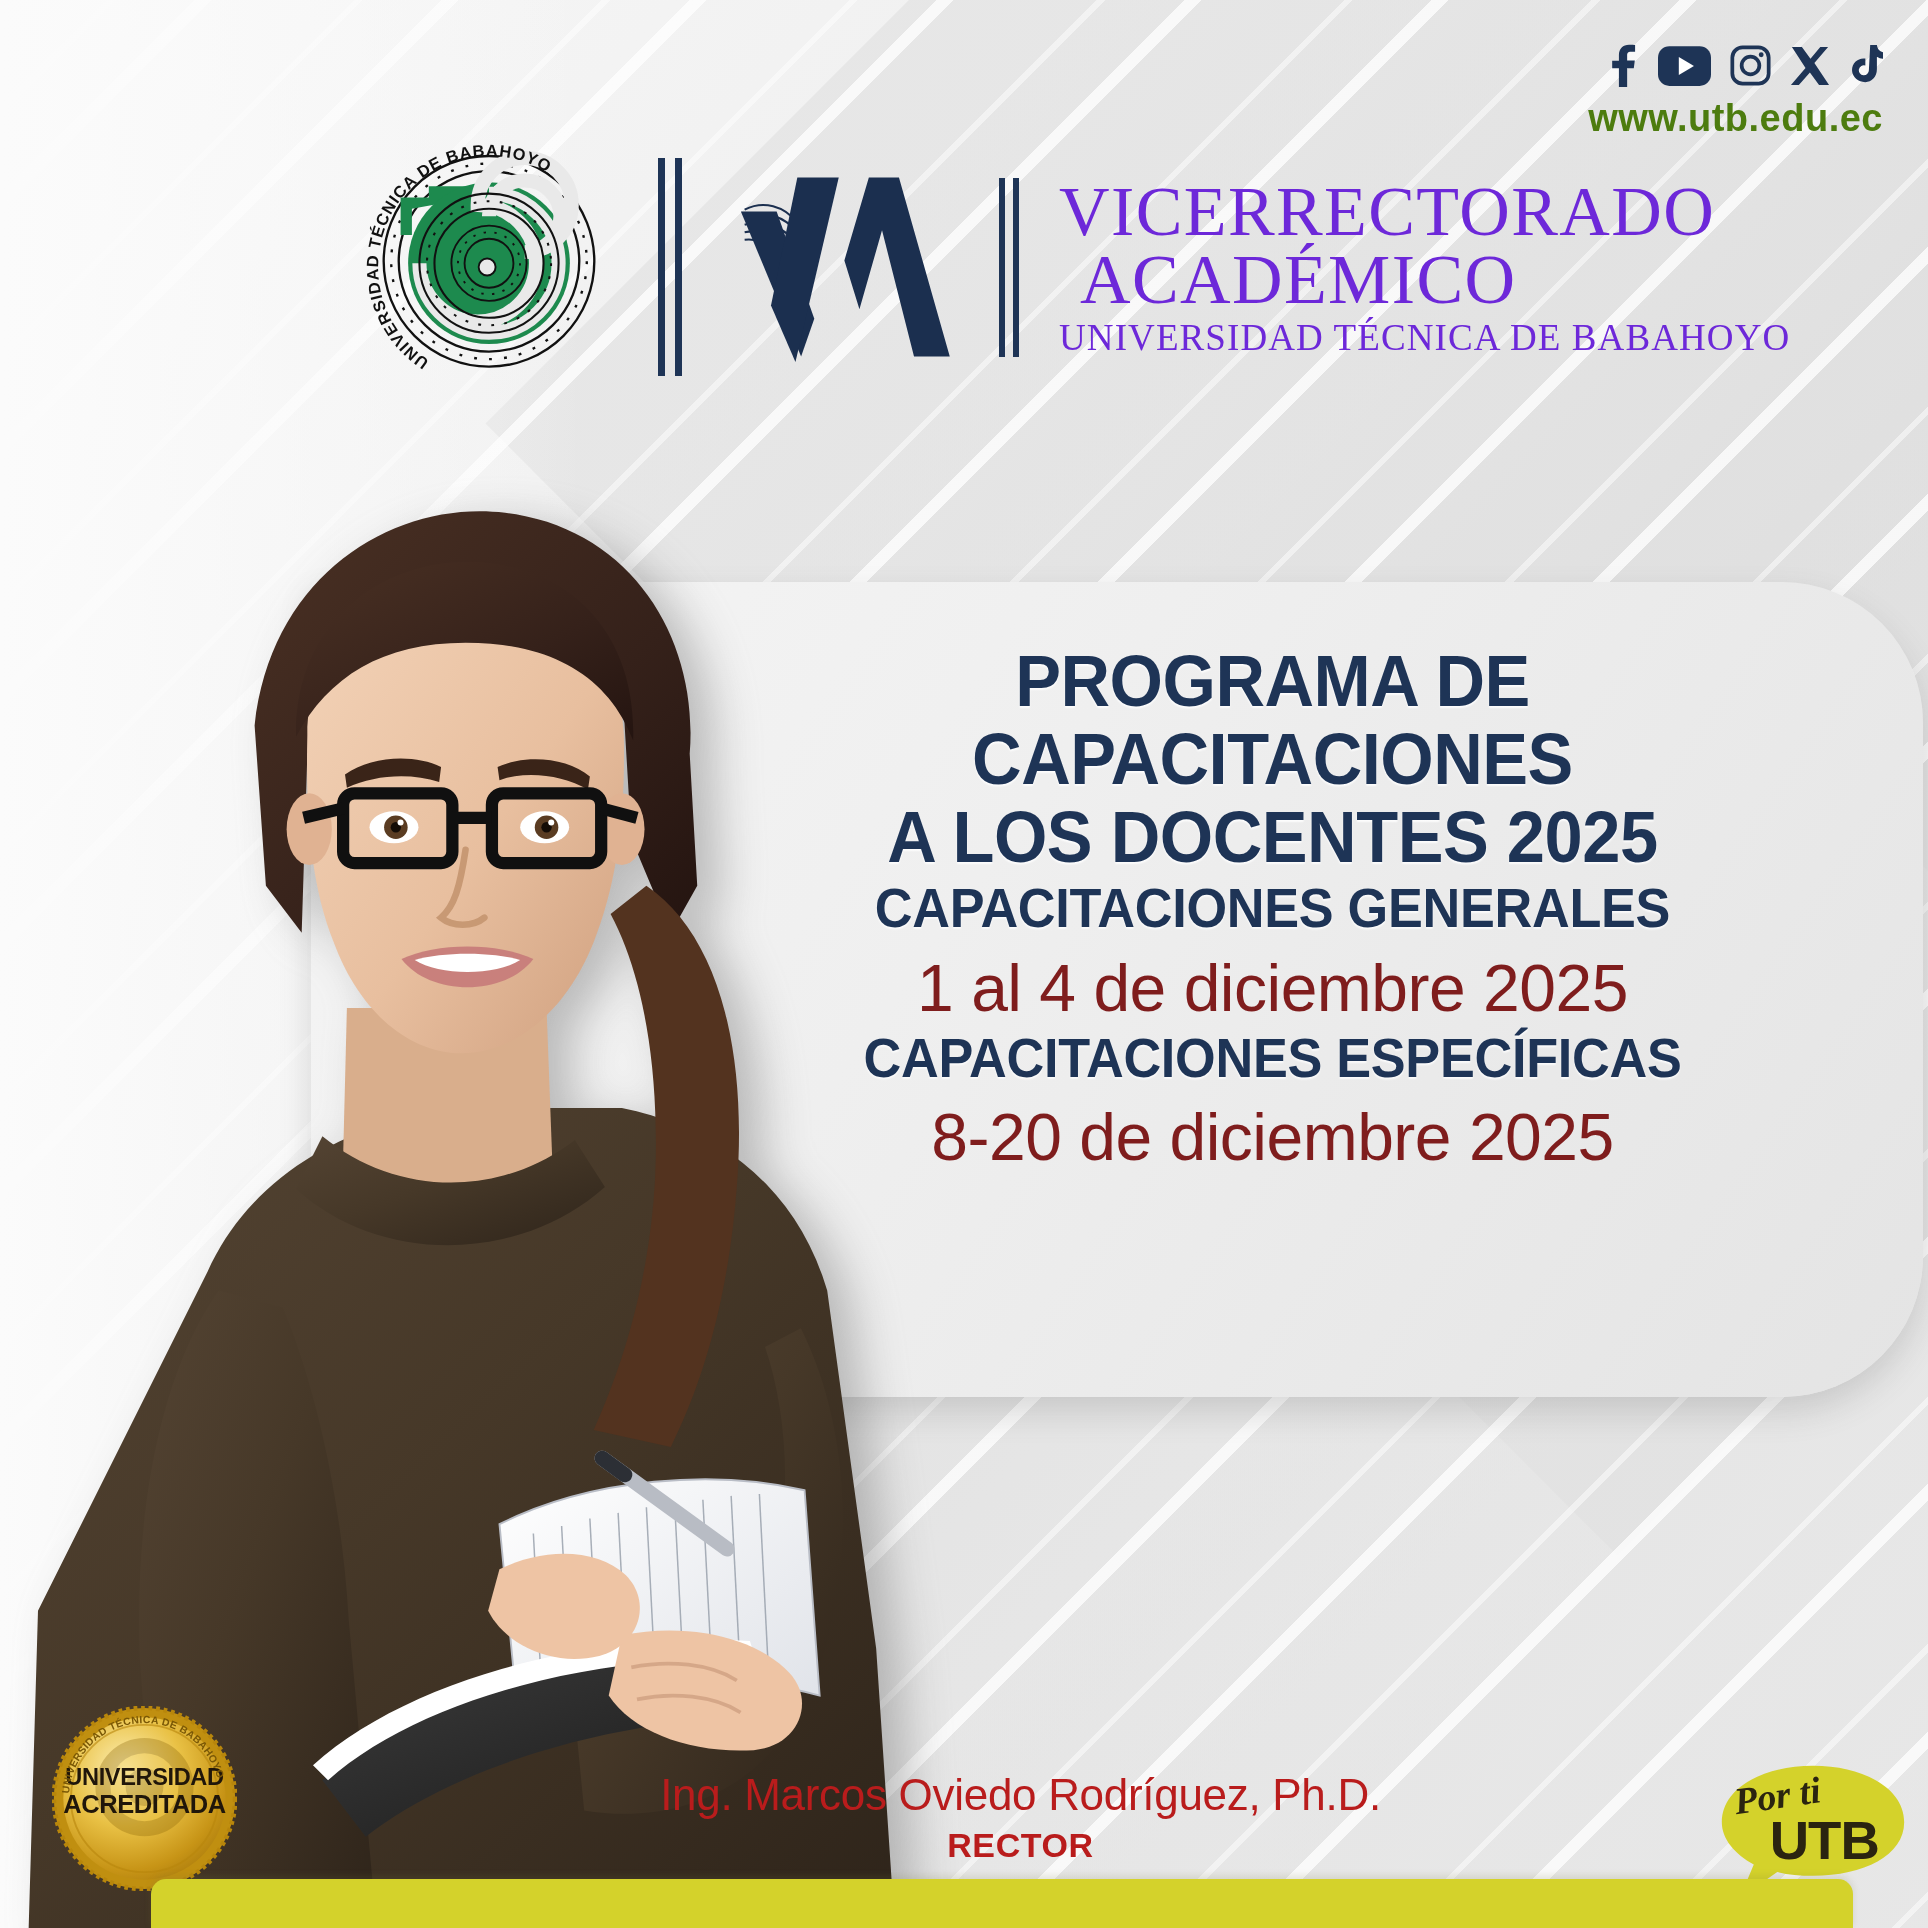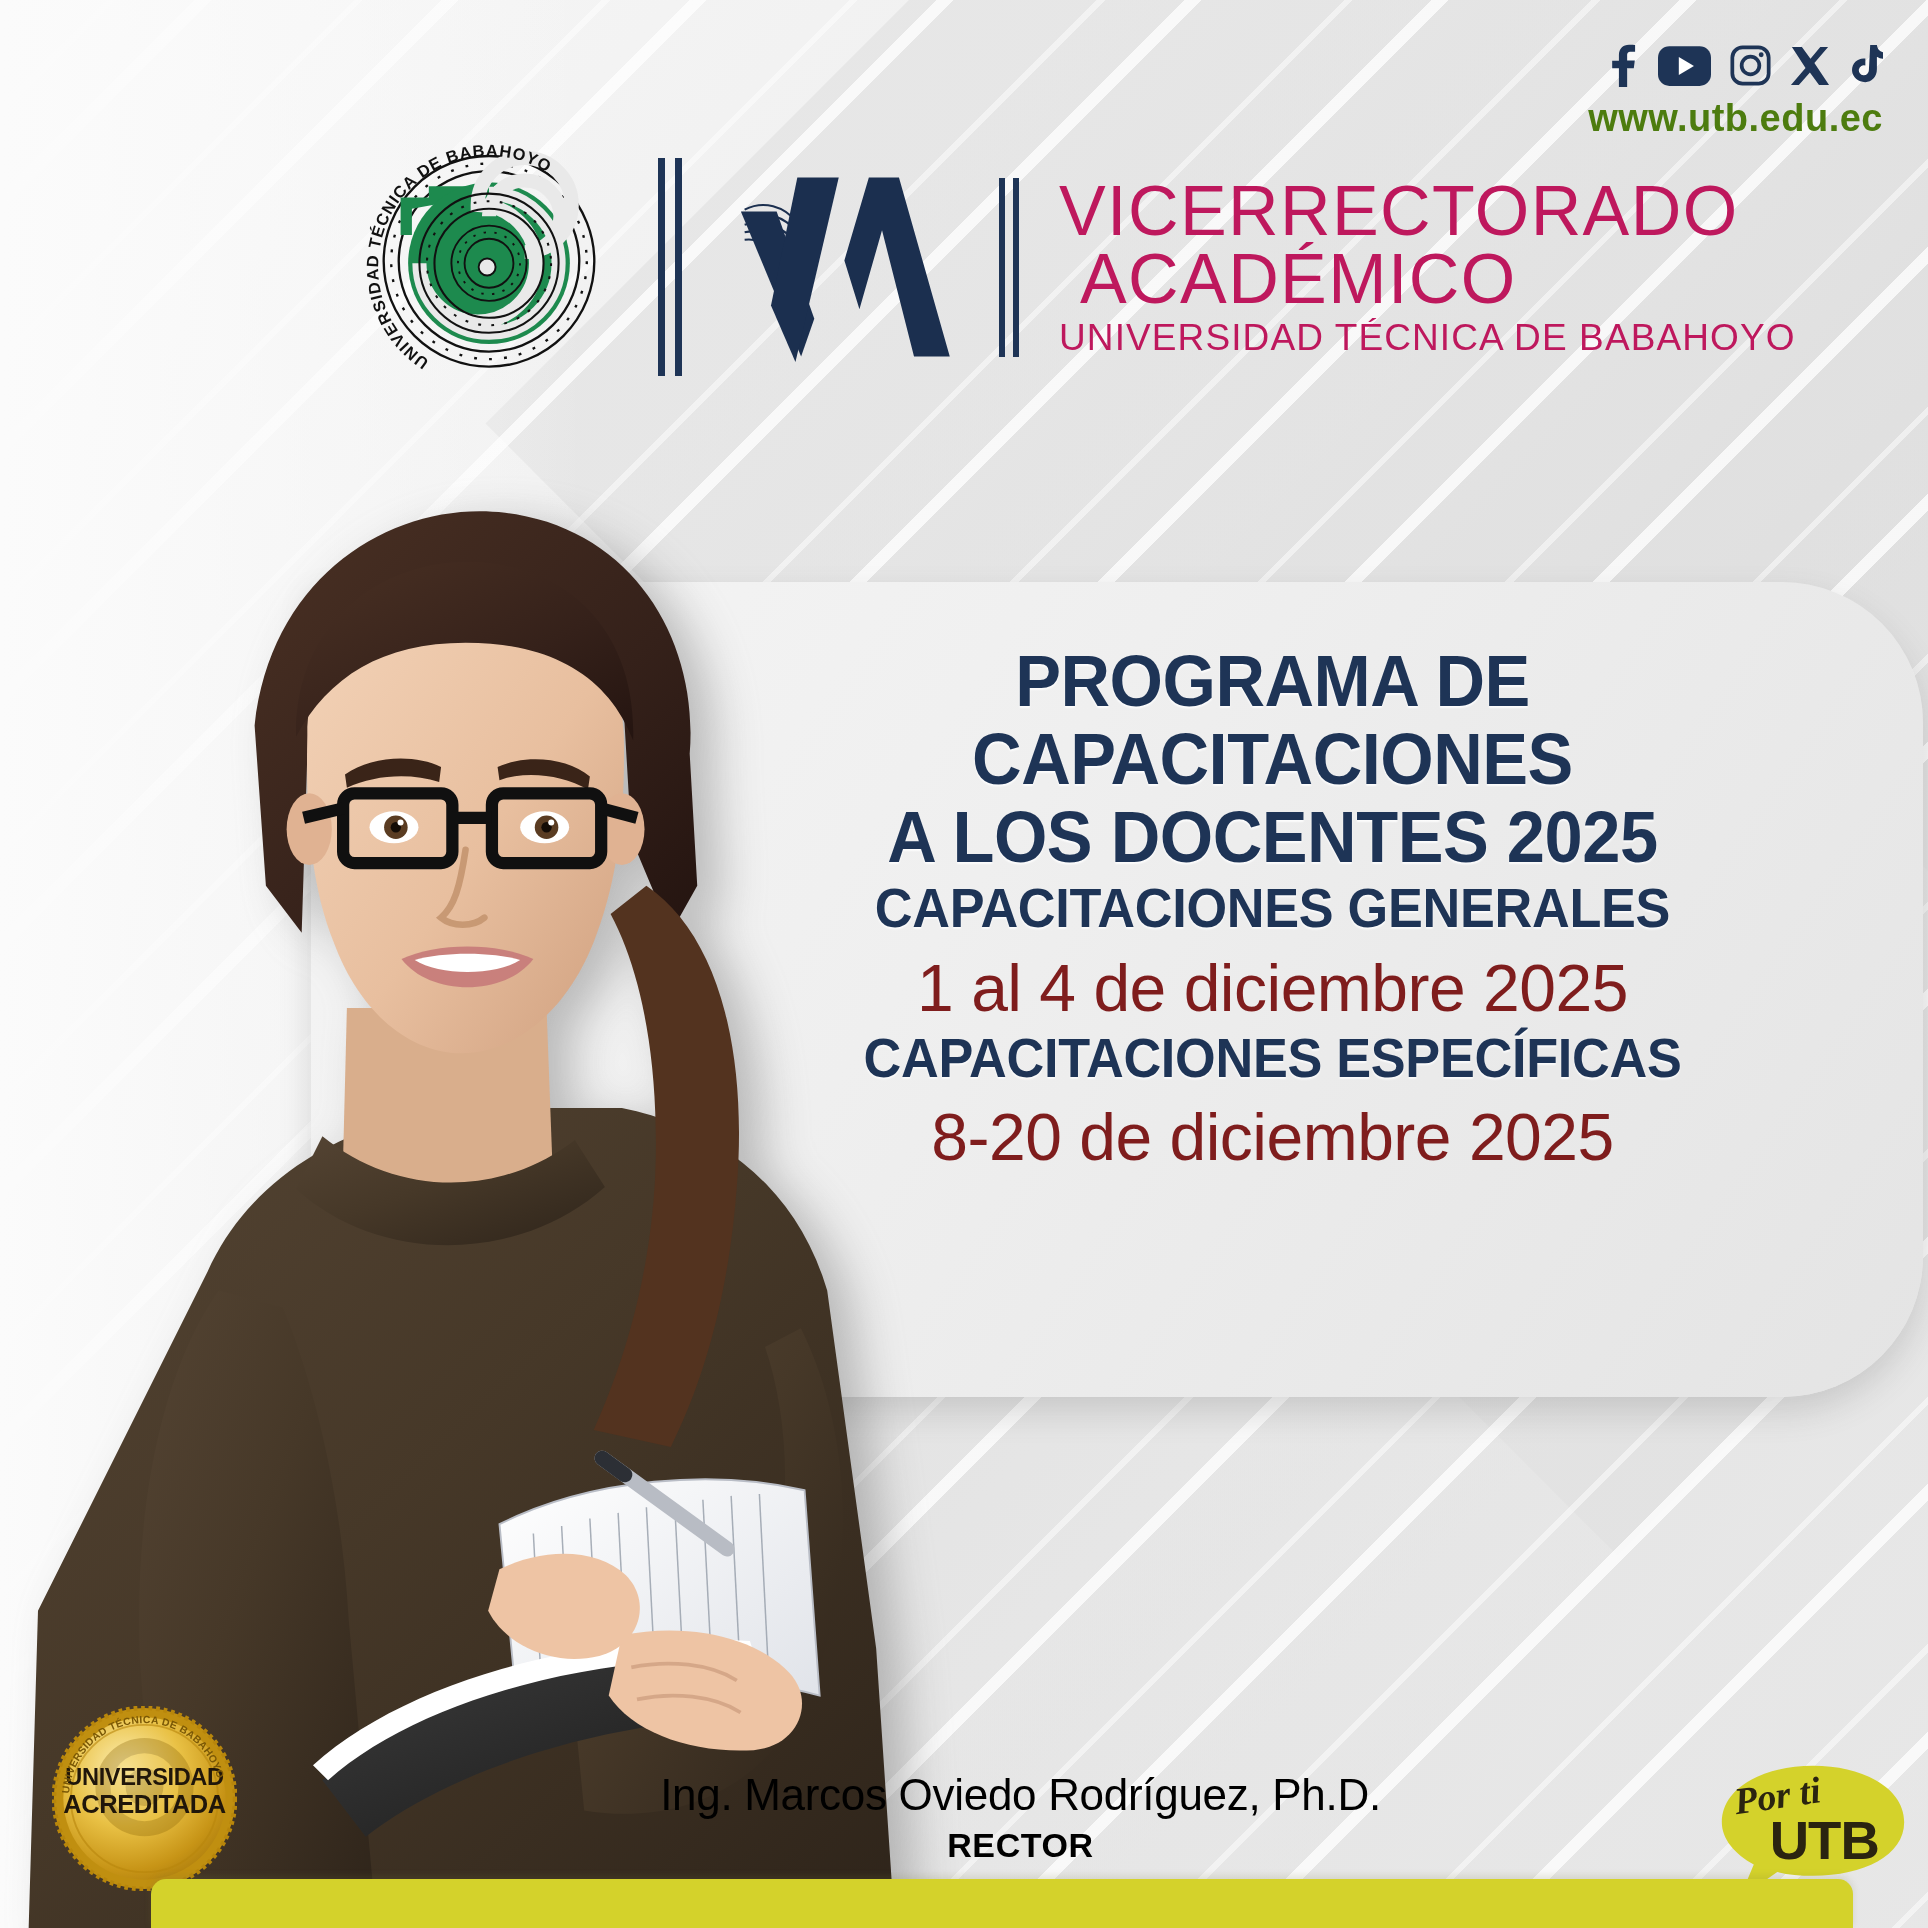--- a/index.html
+++ b/index.html
@@ -81,22 +81,22 @@
     display:flex;gap:10.4px;align-items:center;flex:0 0 auto;
   }
   .divider-bars i{display:block;width:6.6px;height:100%;background:#1e3456;}
   .va-mark{width:239px;height:198px;flex:0 0 auto;}
   .va-divider{
     width:28px;height:179px;margin:0 32px 0 21px;
     display:flex;gap:8.5px;align-items:center;flex:0 0 auto;
   }
   .va-divider i{display:block;width:5.6px;height:100%;background:#1e3456;}
   .va-text{
-    font-family:Liberation Sans, sans-serif;
-    color:#be185d;line-height:.97;
+    font-family:Liberation Serif, serif;
+    color:#6d28d9;line-height:.97;
     flex:0 0 auto;
   }
   .va-text .l1{font-size:70px;letter-spacing:1.4px;}
   .va-text .l2{font-size:70px;letter-spacing:1.4px;margin-left:21px;}
   .va-text .l3{font-size:37px;letter-spacing:1.1px;margin-top:5.6px;}
 
   
   .content-card{
     position:absolute;
     left:311px;top:582px;
@@ -154,21 +154,21 @@
   .bottom-bar{
     position:absolute;left:151px;right:75px;bottom:0;height:49px;
     background:#d4d22b;
     border-radius:15px 15px 0 0;
     box-shadow:0 -2.8px 7.5px rgba(120,120,60,.18);
   }
 
   
   .rector-block{
     position:absolute;left:0;right:0;top:1770px;
-    text-align:center;color:#000000;
+    text-align:center;color:#b91c1c;
     padding-left:113px;
   }
   .rector-name{font-size:44px;font-weight:400;letter-spacing:-0.3px;}
   .rector-role{font-size:34px;font-weight:bold;letter-spacing:0.6px;margin-top:5.6px;}
 </style>
 </head>
 <body>
 
 <div id="poster">
 

